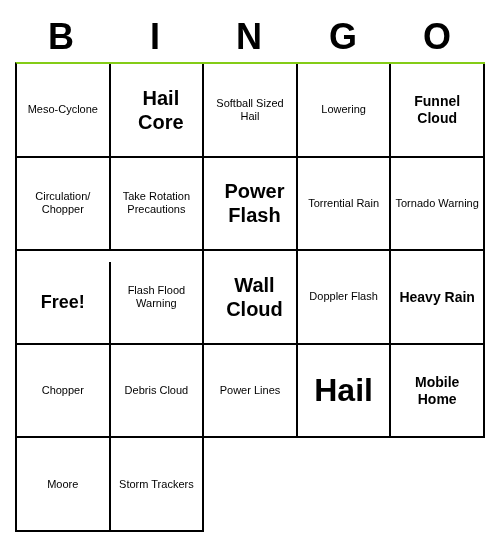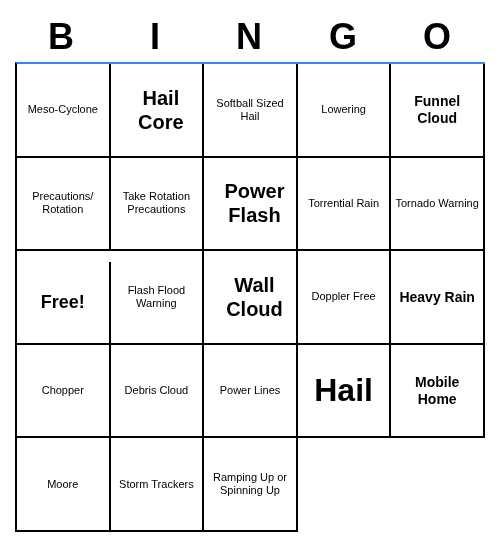--- a/index.html
+++ b/index.html
@@ -37,21 +37,21 @@
       font-weight: bold;
       padding: 4px 0;
       letter-spacing: 2px;
     }
 
     .bingo-grid {
       flex: 1;
       display: grid;
       grid-template-columns: repeat(5, 1fr);
       grid-template-rows: repeat(5, 1fr);
-      border-top: 2px solid #3b82f6;
+      border-top: 2px solid #84cc16;
       border-left: 2px solid #000;
     }
 
     .bingo-cell {
       border-right: 2px solid #000;
       border-bottom: 2px solid #000;
       display: flex;
       align-items: center;
       justify-content: center;
       text-align: center;
@@ -92,32 +92,31 @@
       <div class="bingo-header-cell">N</div>
       <div class="bingo-header-cell">G</div>
       <div class="bingo-header-cell">O</div>
     </div>
   <div class="bingo-grid">
   <div class="bingo-cell small-text">Meso-Cyclone</div>
       <div class="bingo-cell large-text">Hail Core</div>
       <div class="bingo-cell small-text">Softball Sized Hail</div>
       <div class="bingo-cell small-text">Lowering</div>
       <div class="bingo-cell medium-large">Funnel Cloud</div>
-      <div class="bingo-cell small-text">Precautions/ Rotation</div>
+      <div class="bingo-cell small-text">Circulation/ Chopper</div>
       <div class="bingo-cell small-text">Take Rotation Precautions</div>
       <div class="bingo-cell large-text">Power Flash</div>
       <div class="bingo-cell small-text">Torrential Rain</div>
       <div class="bingo-cell small-text">Tornado Warning</div>
       <div class="bingo-cell free-space">Free!</div>
       <div class="bingo-cell small-text">Flash Flood Warning</div>
       <div class="bingo-cell large-text">Wall Cloud</div>
-      <div class="bingo-cell small-text">Doppler Free</div>
+      <div class="bingo-cell small-text">Doppler Flash</div>
       <div class="bingo-cell medium-large">Heavy Rain</div>
       <div class="bingo-cell small-text">Chopper</div>
       <div class="bingo-cell small-text">Debris Cloud</div>
       <div class="bingo-cell small-text">Power Lines</div>
       <div class="bingo-cell" style="font-size: 32px; font-weight: bold;">Hail</div>
       <div class="bingo-cell medium-large">Mobile Home</div>
       <div class="bingo-cell small-text">Moore</div>
       <div class="bingo-cell small-text">Storm Trackers</div>
-      <div class="bingo-cell small-text">Ramping Up or Spinning Up</div>
     </div>
 </div>
 
 </body></html>

